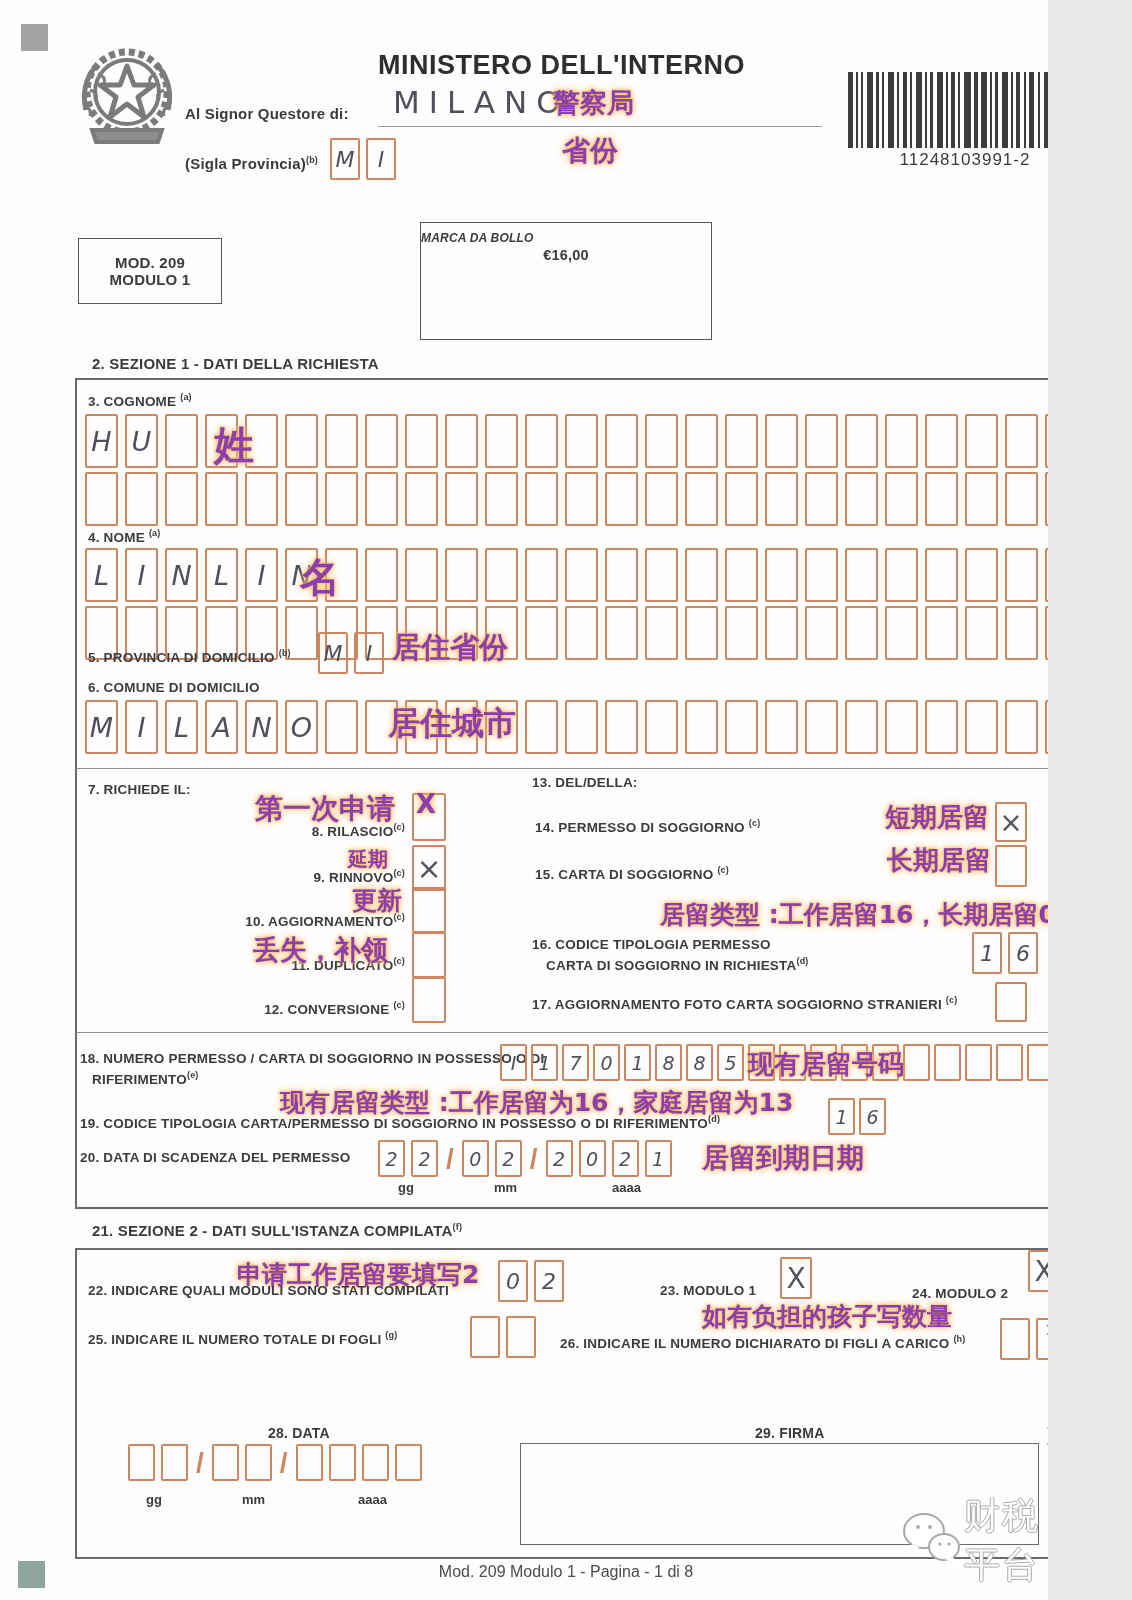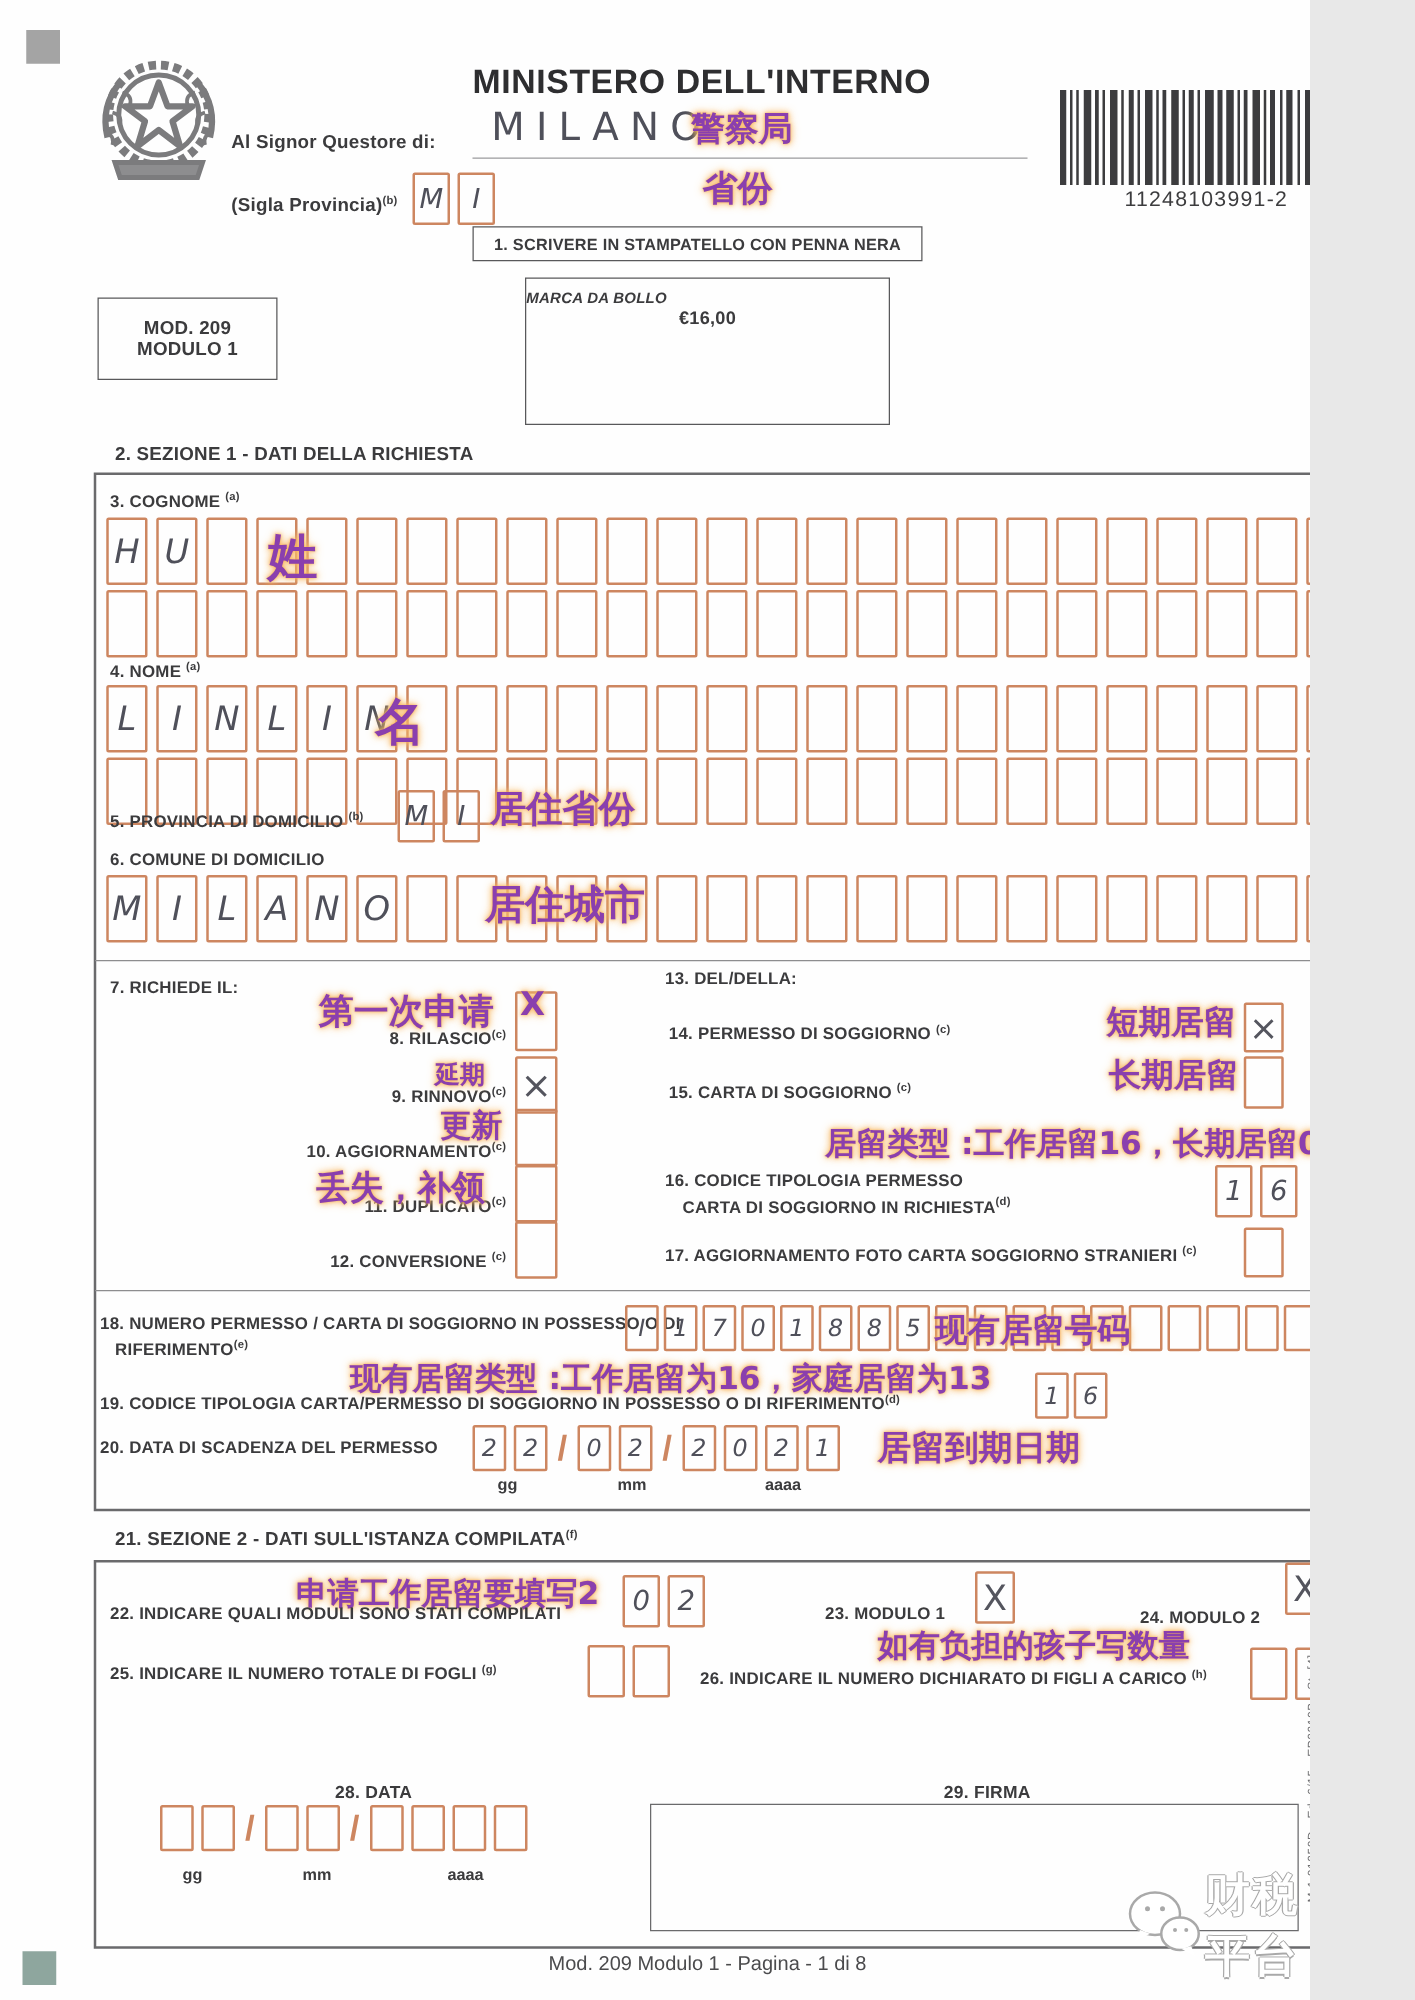--- a/index.html
+++ b/index.html
@@ -21,21 +21,21 @@
   .grid.num{gap:4px}.grid.num .cell{width:23px;height:33px;font-size:19px;}
   .cbx{position:absolute;border:2px solid #cd8660;border-radius:2px;background:transparent;
        display:flex;align-items:center;justify-content:center;
        font-family:"DejaVu Sans",sans-serif;color:#54555e;}
   .sbox{position:absolute;border:2px solid #6a6a6c;background:transparent;}
   .thinbox{position:absolute;border:1.5px solid #58585a;}
   .divider{position:absolute;border-top:1.5px solid #8d8d8f;}
   .slash{font-size:28px;color:#cd8660;font-weight:bold;}
   .datelbl{font-weight:bold;font-size:13px;color:#3b3b3d;}
   .corner{position:absolute;}
-  .wm-text{font-family:"DejaVu Sans",sans-serif;font-weight:bold;font-size:36px;color:#ffffff;
+  .wm-text{font-family:"DejaVu Sans",sans-serif;font-weight:normal;font-size:36px;color:#ffffff;
      text-shadow:-1px 0 #a9a9a9,1px 0 #a9a9a9,0 -1px #a9a9a9,0 1px #a9a9a9;letter-spacing:2px;}
   .vert{transform:rotate(-90deg);font-size:9.5px;color:#6d6d6f;white-space:nowrap;letter-spacing:.5px;}
 </style>
 </head>
 <body>
 
 <div id="page">
 
   <div class="corner" style="left:21px;top:24px;width:27px;height:27px;background:#9a9a9a;opacity:.9;"></div>
   <div class="corner" style="left:18px;top:1561px;width:27px;height:27px;background:#8fa;background:#8ea69e;"></div>
@@ -109,23 +109,20 @@
           <rect x="196" y="0" width="6" height="76"></rect>
           <rect x="205" y="0" width="2" height="76"></rect>
         <rect x="211" y="0" width="4" height="76"></rect>
           <rect x="219" y="0" width="2" height="76"></rect>
           <rect x="225" y="0" width="5" height="76"></rect>
       </g>
     </svg>
   </div>
   <div class="abs" style="left:848px;top:150px;width:234px;text-align:center;font-size:17px;color:#3c3c3e;letter-spacing:1px;">11248103991-2</div>
 
-  <div class="thinbox" style="left:378px;top:181px;width:358px;height:26px;display:flex;align-items:center;justify-content:center;">
-    <span class="lbl" style="font-size:13px;">1. SCRIVERE IN STAMPATELLO CON PENNA NERA</span>
-  </div>
 
   <div class="thinbox" style="left:78px;top:238px;width:142px;height:64px;display:flex;flex-direction:column;align-items:center;justify-content:center;">
     <span class="lbl" style="font-size:15px;">MOD. 209</span>
     <span class="lbl" style="font-size:15px;">MODULO 1</span>
   </div>
 
   <div class="thinbox" style="left:420px;top:222px;width:290px;height:116px;">
     <div class="lbl" style="text-align:left;margin-top:8px;font-size:12px;font-style:italic;">MARCA DA BOLLO</div>
     <div class="lbl" style="text-align:center;margin-top:2px;font-size:14.5px;">€16,00</div>
   </div>

